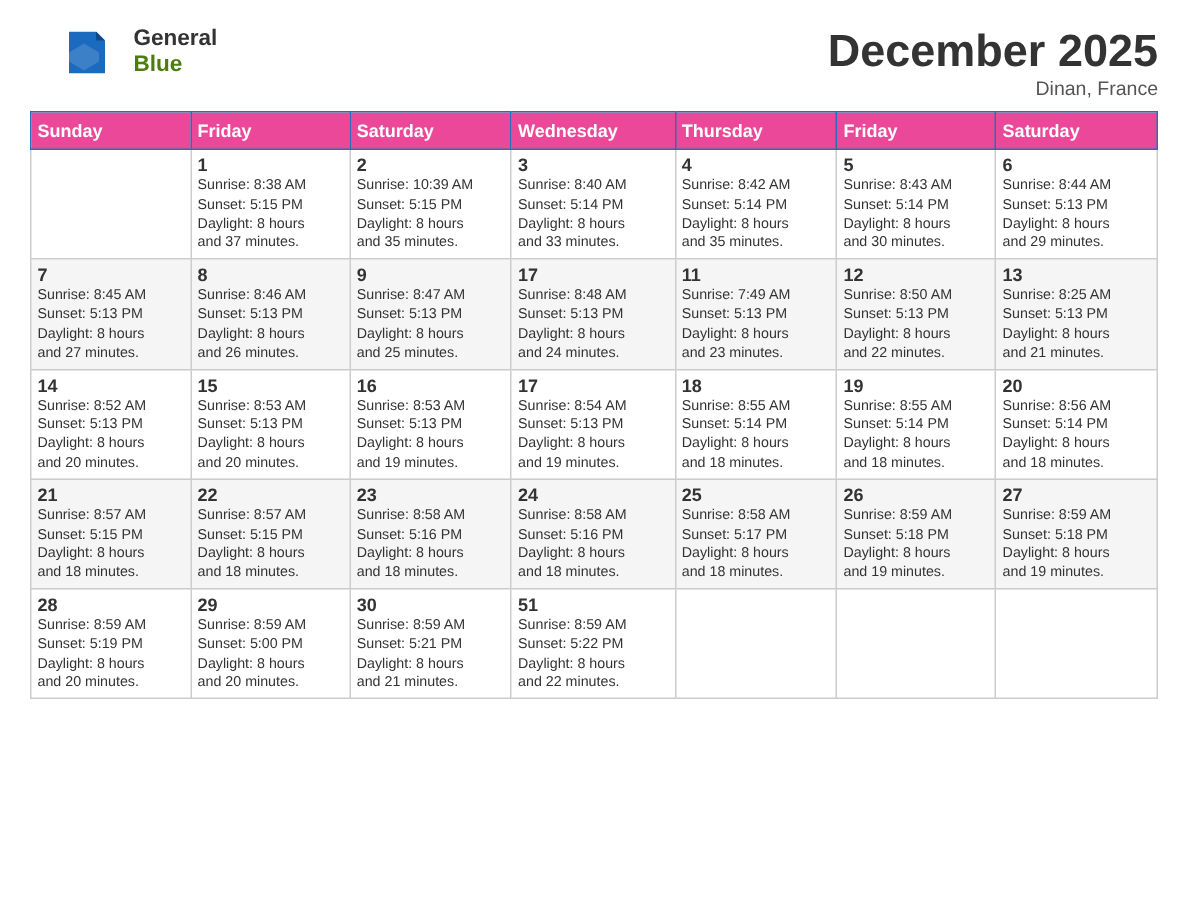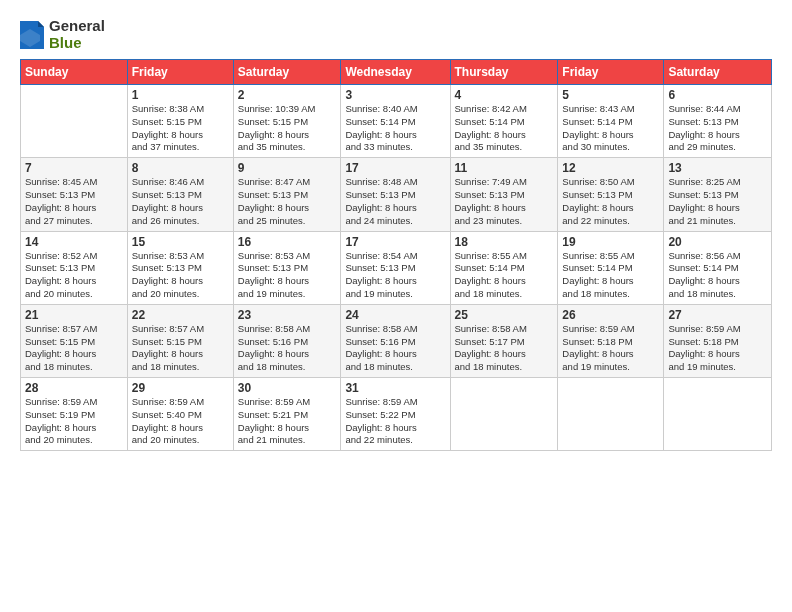--- a/index.html
+++ b/index.html
@@ -18,21 +18,22 @@
     }
     .header {
       display: flex;
       justify-content: space-between;
       align-items: flex-start;
       margin-bottom: 8px;
     }
     .logo {
       display: flex;
       align-items: center;
-      gap: 2px;
+      gap: 16px;
+      margin-left: 26px;
     }
     .logo-text {
       display: flex;
       flex-direction: column;
       line-height: 1.1;
     }
     .logo-general {
       font-size: 15px;
       font-weight: bold;
       color: #333;
@@ -59,21 +60,21 @@
     .location {
       font-size: 13px;
       color: #555;
     }
     .calendar {
       width: 100%;
       border-collapse: collapse;
       border: 1px solid #ccc;
     }
     .calendar th {
-      background: #ef4444;
+      background: #ec4899;
       color: #fff;
       font-size: 12px;
       font-weight: bold;
       padding: 5px 4px;
       text-align: left;
       border: 1px solid #2b6cb8;
     }
     .calendar td {
       border: 1px solid #ccc;
       vertical-align: top;
@@ -110,20 +111,24 @@
     <div class="logo">
       <svg class="logo-icon" viewBox="0 0 24 28" xmlns="http://www.w3.org/2000/svg">
         <polygon points="0,0 18,0 24,6 24,28 0,28" fill="#1a6bbf"></polygon>
         <polygon points="18,0 24,6 18,6" fill="#0e4a8a"></polygon>
         <polygon points="10,8 20,14 20,20 10,26 0,20 0,14" fill="white" opacity="0.15"></polygon>
       </svg>
       <div class="logo-text">
         <span class="logo-general">General</span>
         <span class="logo-blue">Blue</span>
       </div>
+    </div>
+    <div class="title-block">
+      <div class="month-title">December 2025</div>
+      <div class="location">Dinan, France</div>
     </div>
   </div>
 
   <table class="calendar">
     <thead>
       <tr>
         <th>Sunday</th>
         <th>Friday</th>
         <th>Saturday</th>
         <th>Wednesday</th>
@@ -335,33 +340,33 @@
           <td>
             <div class="day-num">28</div>
             <div class="day-info">Sunrise: 8:59 AM</div>
             <div class="day-info">Sunset: 5:19 PM</div>
             <div class="day-info">Daylight: 8 hours</div>
             <div class="day-info">and 20 minutes.</div>
           </td>
           <td>
             <div class="day-num">29</div>
             <div class="day-info">Sunrise: 8:59 AM</div>
-            <div class="day-info">Sunset: 5:40 PM</div>
+            <div class="day-info">Sunset: 5:00 PM</div>
             <div class="day-info">Daylight: 8 hours</div>
             <div class="day-info">and 20 minutes.</div>
           </td>
           <td>
             <div class="day-num">30</div>
             <div class="day-info">Sunrise: 8:59 AM</div>
             <div class="day-info">Sunset: 5:21 PM</div>
             <div class="day-info">Daylight: 8 hours</div>
             <div class="day-info">and 21 minutes.</div>
           </td>
           <td>
-            <div class="day-num">31</div>
+            <div class="day-num">51</div>
             <div class="day-info">Sunrise: 8:59 AM</div>
             <div class="day-info">Sunset: 5:22 PM</div>
             <div class="day-info">Daylight: 8 hours</div>
             <div class="day-info">and 22 minutes.</div>
           </td>
           <td class="empty-cell"></td>
           <td class="empty-cell"></td>
           <td class="empty-cell"></td>
         </tr>
       </tbody>

